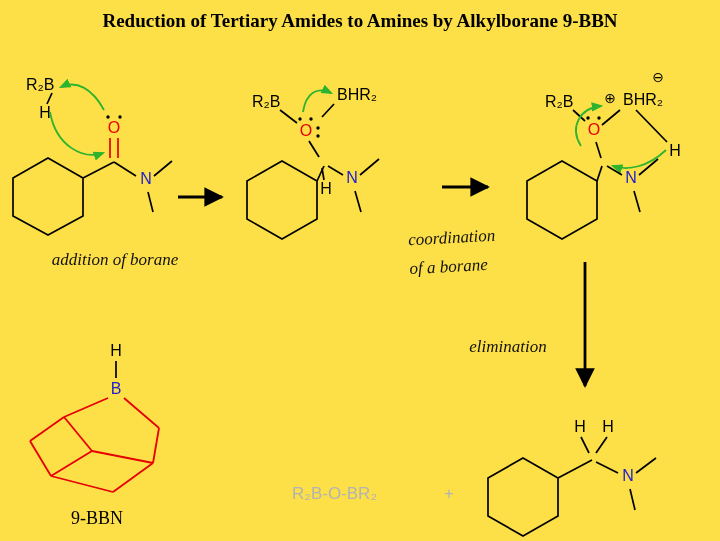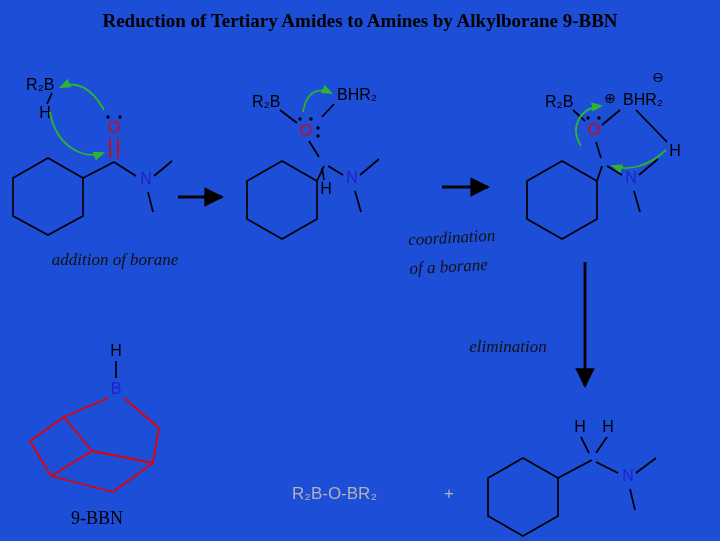--- a/index.html
+++ b/index.html
@@ -1,16 +1,16 @@
 <!DOCTYPE html>
 <html><head>
 <meta charset="utf-8">
 <style>
   html,body{margin:0;padding:0;background:#fff;}
-  .canvas{position:relative;width:720px;height:541px;background:#1d4ed8;overflow:hidden;
+  .canvas{position:relative;width:720px;height:541px;background:#fde047;overflow:hidden;
           font-family:"Liberation Sans",sans-serif;}
   svg{display:block;}
   .title-t{font-family:"Liberation Serif",serif;font-weight:bold;font-size:19px;fill:#000;}
   .atom{font-family:"Liberation Sans",sans-serif;font-size:16px;fill:#000;}
   .o-atom{fill:#e60000;}
   .n-atom{fill:#2121cc;}
   .b-atom{fill:#2121cc;}
   .mech{font-family:"Liberation Serif",serif;font-style:italic;font-size:17px;fill:#111;}
   .bbn-label{font-family:"Liberation Serif",serif;font-size:18px;fill:#000;}
   .gray-t{font-family:"Liberation Sans",sans-serif;font-size:17px;fill:#b3b3b3;}

